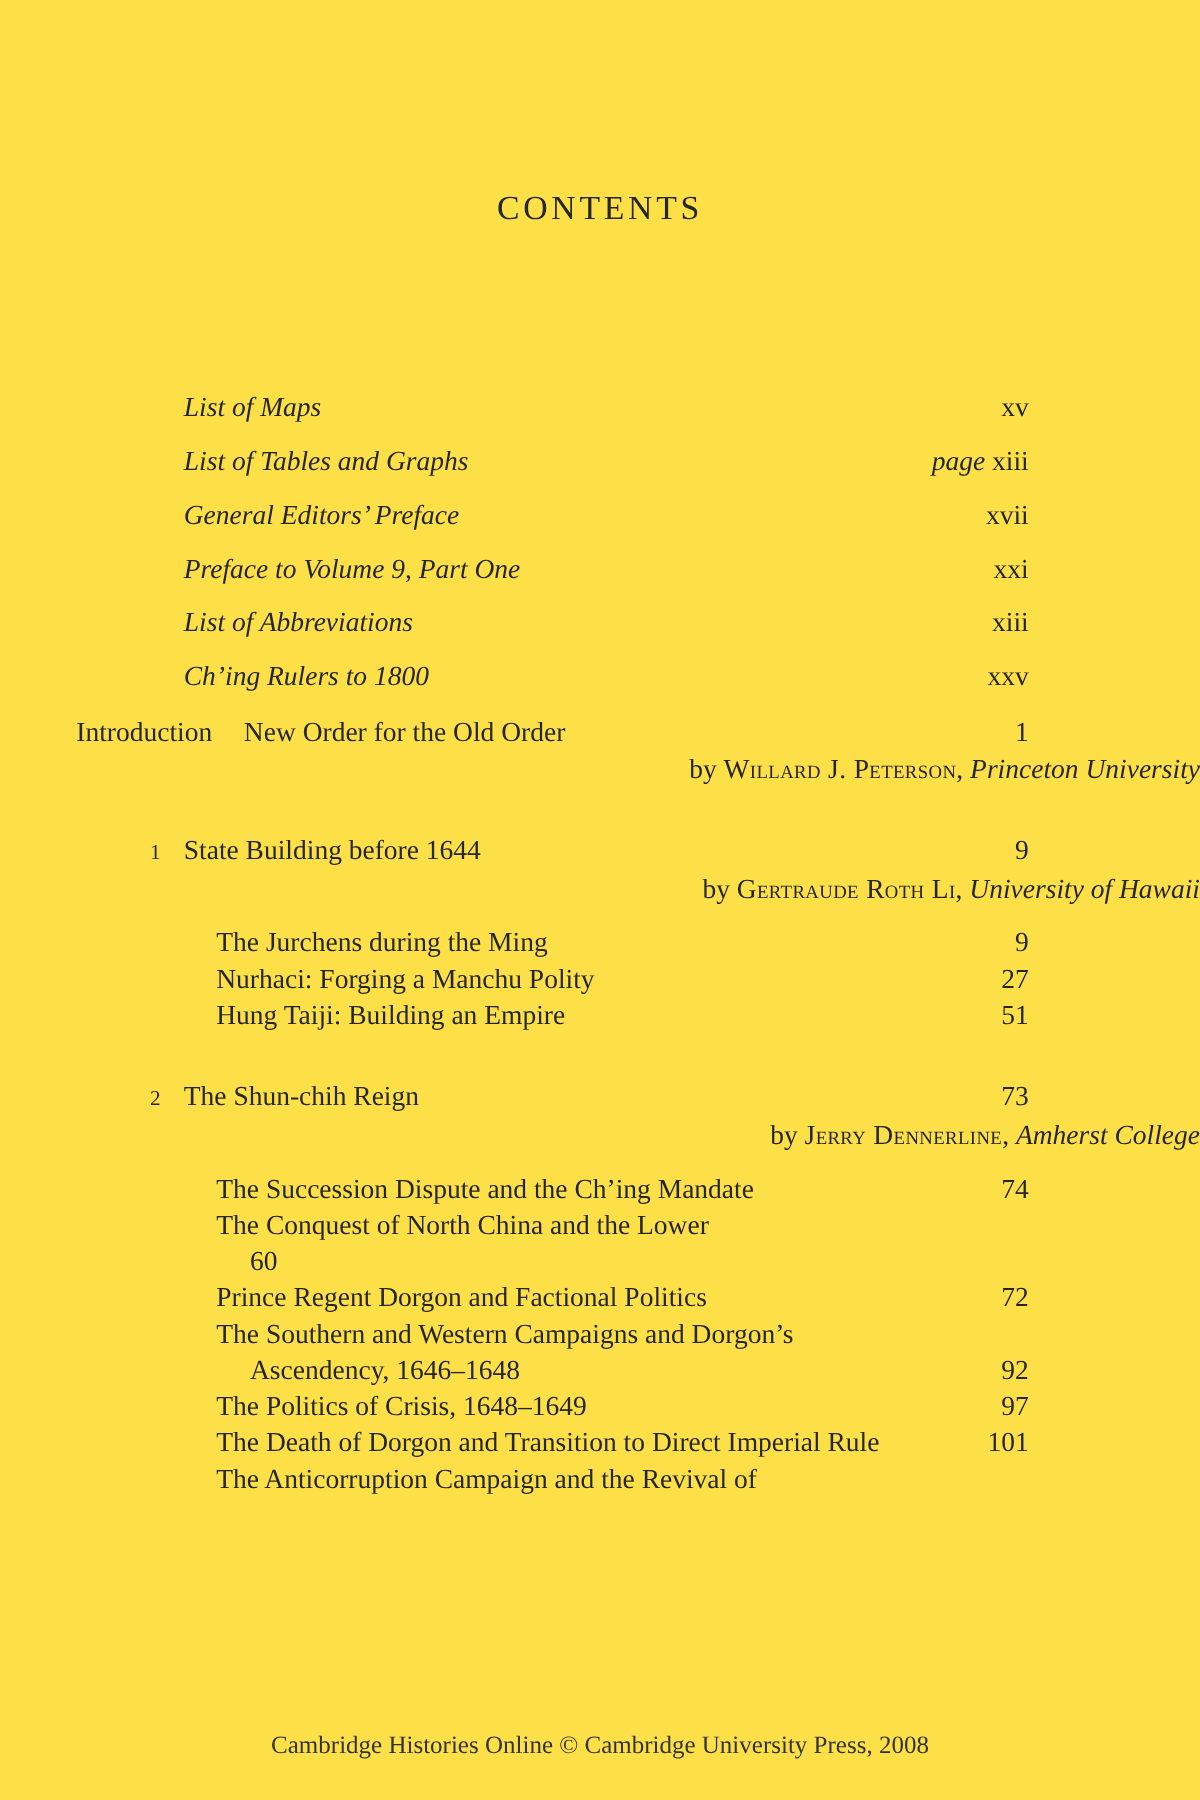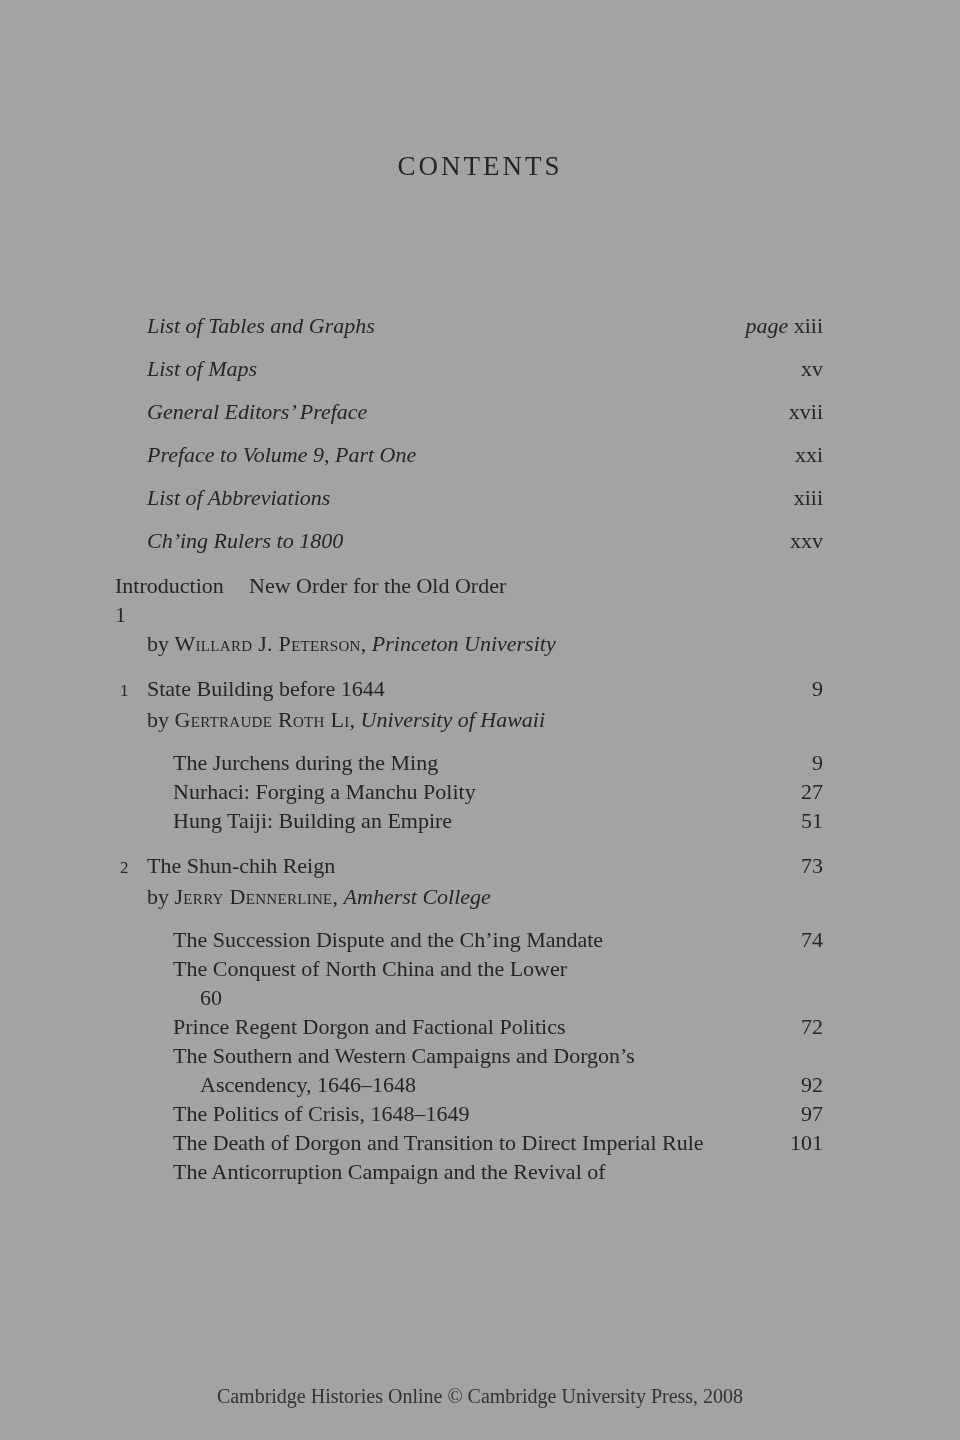--- a/index.html
+++ b/index.html
@@ -1,20 +1,20 @@
 <!DOCTYPE html>
 <html><head>
 <meta charset="utf-8">
 <style>
   html, body { margin: 0; padding: 0; background: #ffffff; }
   .page {
     position: relative;
     width: 960px;
     height: 1440px;
-    background: #a3a3a3;
+    background: #fde047;
     color: #262626;
     font-family: "Liberation Serif", "DejaVu Serif", serif;
     font-size: 22px;
     box-sizing: border-box;
     overflow: hidden;
   }
   .title {
     margin: 0;
     padding-top: 150px;
     text-align: center;
@@ -34,28 +34,28 @@
   .pg { text-align: right; }
   .pgword { font-style: italic; }
 
   
   .front { margin-top: 129px; }
   .front .row { padding-left: 147px; margin-bottom: 14px; }
   .front .lbl { font-style: italic; }
 
   
   .intro { margin-top: 16px; }
-  .intro .row { padding-left: 115px; flex-direction: column; }
+  .intro .row { padding-left: 61px; }
   .gap { display: inline-block; width: 1.15em; }
 
   
-  .chapter { margin-top: 16px; }
+  .chapter { margin-top: 36px; }
   .chap-head { padding-left: 120px; }
   .chap-num { display: inline-block; width: 27px; font-size: 17px; }
-  .byline { padding-left: 147px; line-height: 29px; }
+  .byline { padding-left: 147px; line-height: 29px; text-align: right; }
   .sc { font-variant: small-caps; letter-spacing: 0.3px; }
   .aff { font-style: italic; }
 
   .sections { margin-top: 14px; }
   .sections .row { padding-left: 173px; }
   .sections .row.cont { padding-left: 200px; }
 
   .footer {
     position: absolute;
     top: 1384px;
@@ -69,26 +69,26 @@
 </style>
 </head>
 <body>
 
 <div class="page">
 
   <h1 class="title">CONTENTS</h1>
 
   <div class="front">
     <div class="row">
+      <span class="lbl">List of Maps</span>
+      <span class="pg">xv</span>
+    </div>
+    <div class="row">
       <span class="lbl">List of Tables and Graphs</span>
       <span class="pg"><span class="pgword">page</span> <span>xiii</span></span>
-    </div>
-    <div class="row">
-      <span class="lbl">List of Maps</span>
-      <span class="pg">xv</span>
     </div>
     <div class="row">
       <span class="lbl">General Editors’ Preface</span>
       <span class="pg">xvii</span>
     </div>
     <div class="row">
       <span class="lbl">Preface to Volume 9, Part One</span>
       <span class="pg">xxi</span>
     </div>
     <div class="row">

